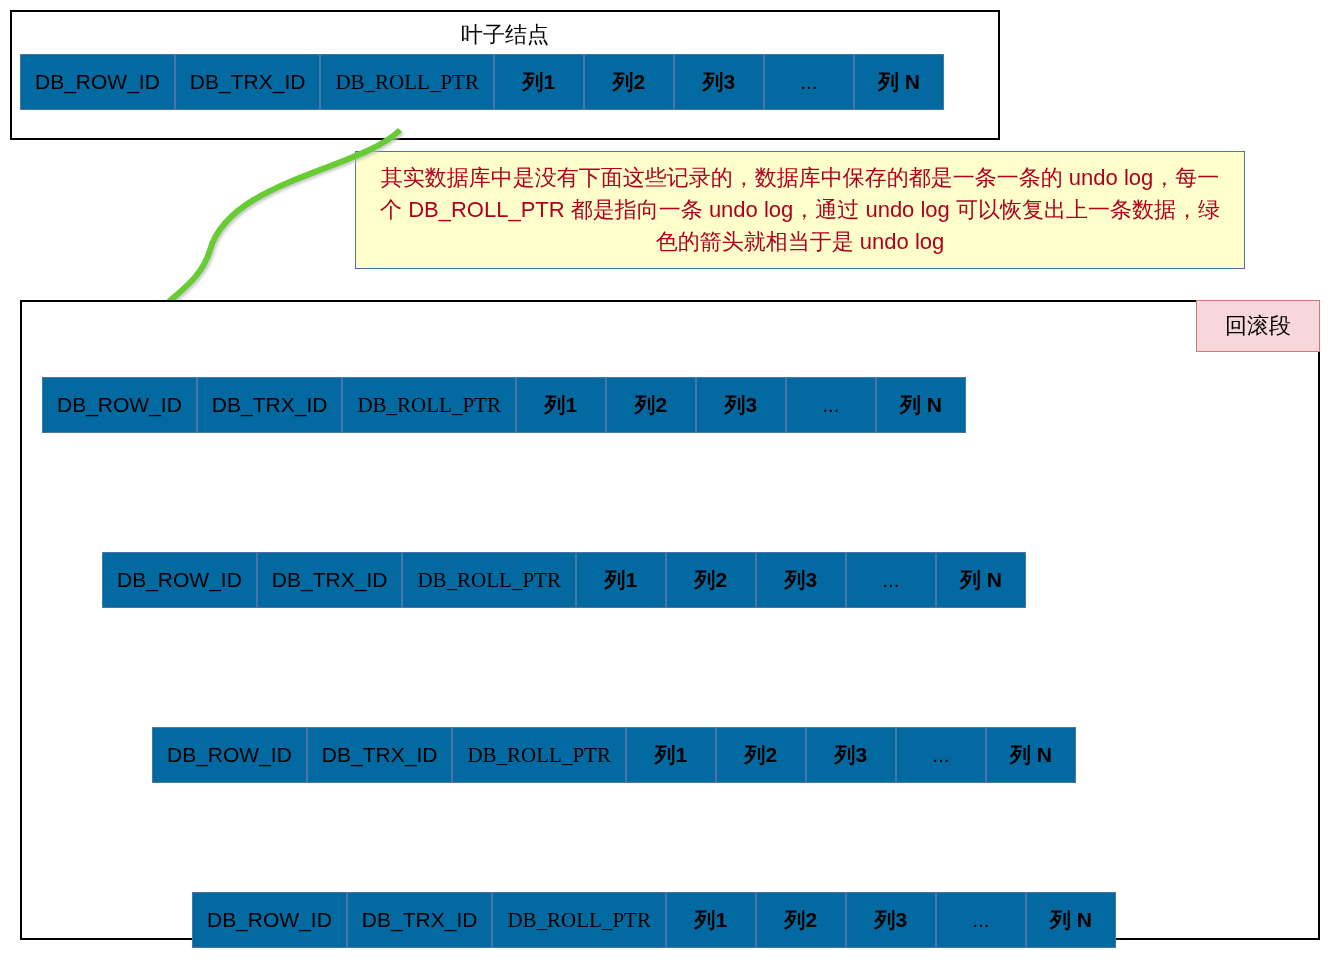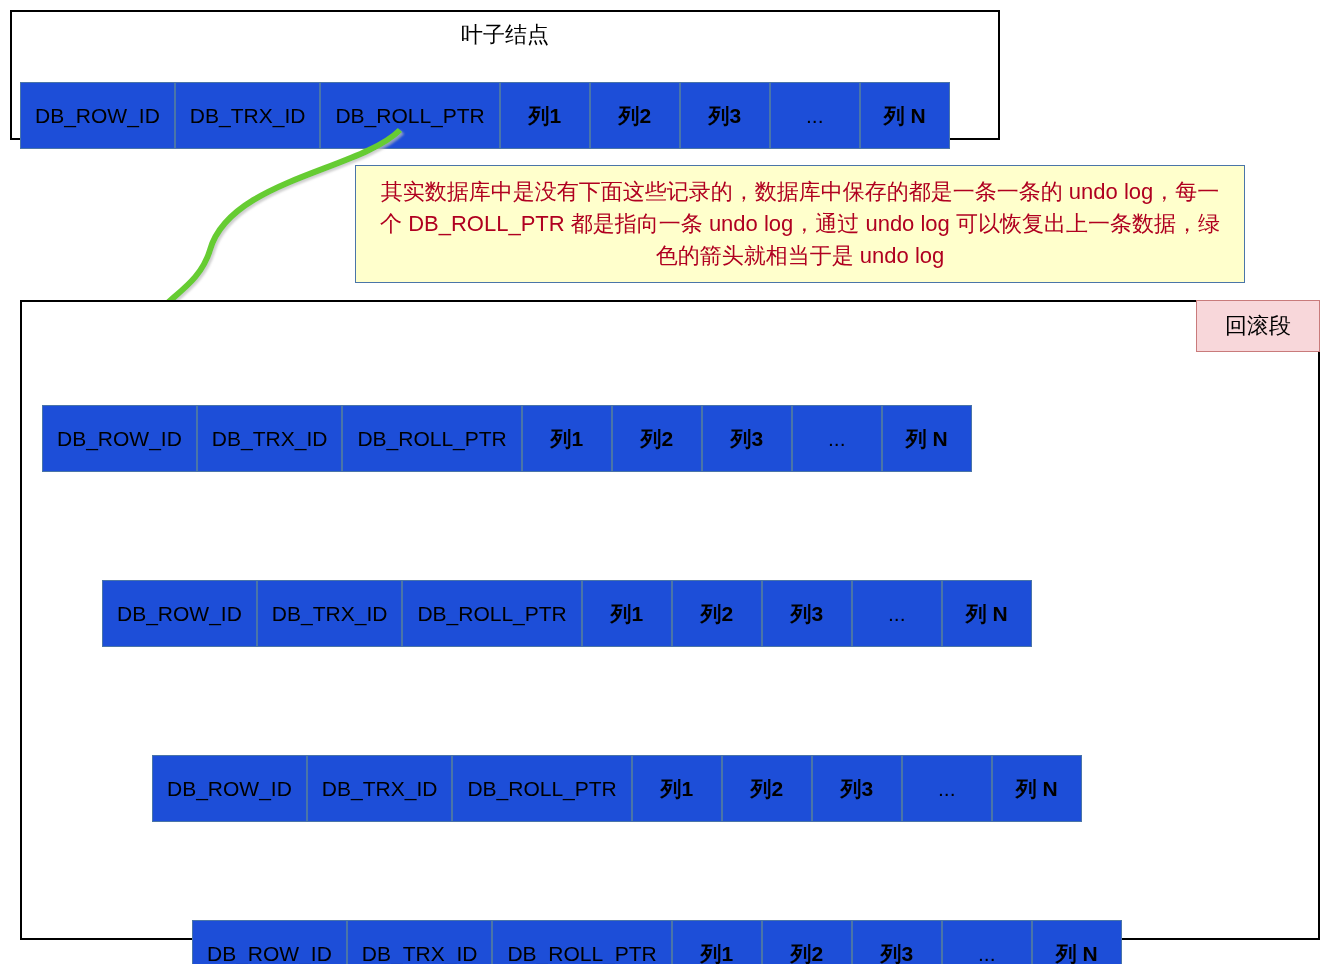--- a/index.html
+++ b/index.html
@@ -28,38 +28,37 @@
     font-size: 22px;
     padding: 8px 0 4px 0;
   }
   .row {
     display: flex;
     flex-direction: row;
     align-items: stretch;
   }
   .cell {
     border: 1.5px solid #4a75a8;
-    background: #1d4ed8;
+    background: #0369a1;
     font-size: 21px;
     display: flex;
     align-items: center;
     justify-content: center;
-    height: 67px;
+    height: 56px;
     padding: 0 14px;
     white-space: nowrap;
-    margin-top: 28px;
   }
   .cell.wide { min-width: 135px; }
-  .cell.wider { min-width: 170px; }
+  .cell.wider { min-width: 170px; font-family: Liberation Serif, serif; }
   .cell.col { min-width: 90px; font-weight: bold; }
   .cell.dots { min-width: 90px; }
   .annotation-box {
     position: absolute;
     left: 355px;
-    top: 165px;
+    top: 151px;
     width: 890px;
     background: #ffffcc;
     border: 1.5px solid #4a75a8;
     padding: 10px 14px;
     font-size: 22px;
     color: #b00020;
     line-height: 1.45;
     text-align: center;
   }
   .rollback-box {

